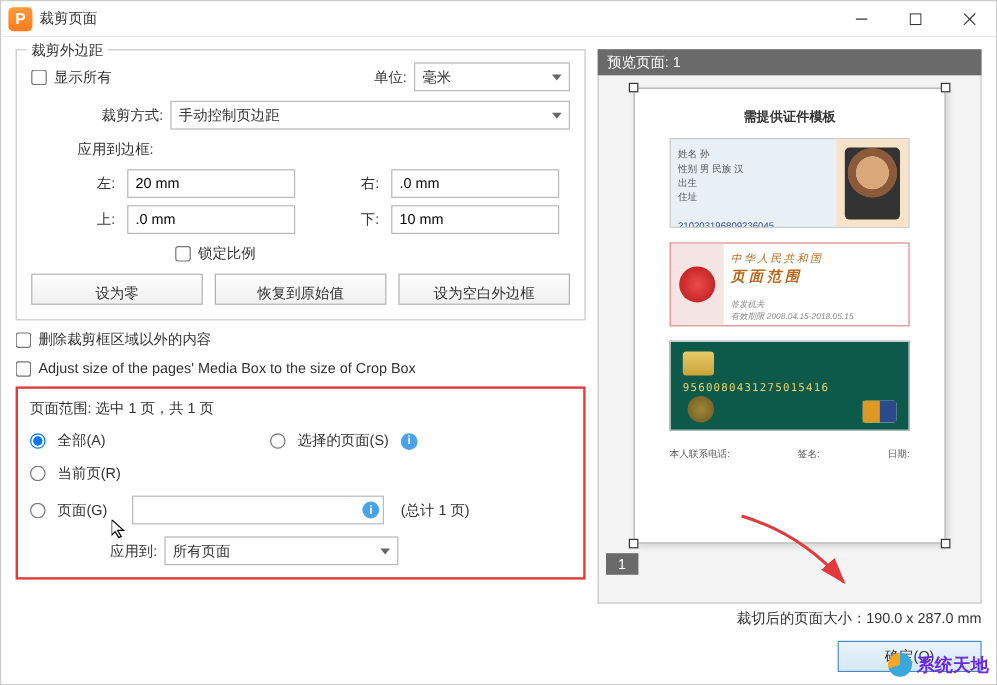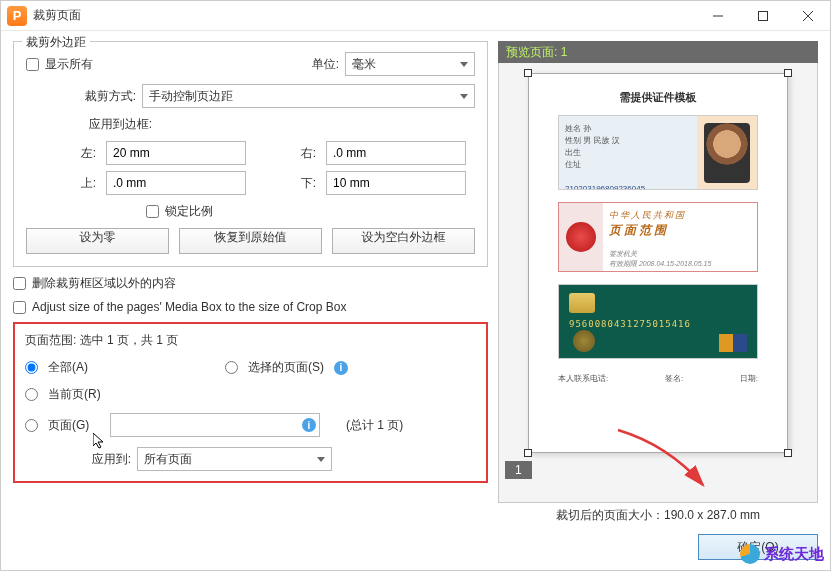--- a/index.html
+++ b/index.html
@@ -18,29 +18,29 @@
 .groupbox-title { position: absolute; top: -8px; left: 8px; background: #fff; padding: 0 4px; }
 .row { display: flex; align-items: center; margin-bottom: 8px; }
 .chk { margin-right: 6px; width: 13px; height: 13px; }
 .lbl-right { margin-left: auto; margin-right: 6px; }
 .select, .input { height: 24px; border: 1px solid #b8b8b8; background: #fff; padding: 0 6px; font-size: 12px; font-family: inherit; display: flex; align-items: center; }
 .select { position: relative; padding-right: 20px; }
 .select::after { content: ""; position: absolute; right: 6px; top: 9px; border-left: 4px solid transparent; border-right: 4px solid transparent; border-top: 5px solid #666; }
 .field-label { width: 70px; text-align: right; margin-right: 6px; }
 .margins { display: grid; grid-template-columns: 50px 140px 60px 140px; gap: 6px 10px; align-items: center; margin-left: 20px; }
 .margins .lbl { text-align: right; }
-.btn { height: 26px; border: 1px solid #b0b0b0; background: linear-gradient(#fdfdfd,#f0f0f0); padding: 0 14px; font-size: 12px; font-family: inherit; display: flex; align-items: flex-start; justify-content: center; }
+.btn { height: 26px; border: 1px solid #b0b0b0; background: linear-gradient(#fdfdfd,#f0f0f0); padding: 0 14px; font-size: 12px; font-family: inherit; display: flex; align-items: flex-end; justify-content: center; }
 .btn-row { display: flex; gap: 10px; margin-top: 6px; }
 .btn-row .btn { flex: 1; }
 .red-box { border: 2px solid #e03a3a; padding: 8px 10px 10px; margin-top: 6px; }
 .page-range-title { margin-bottom: 10px; }
 .radio-row { display: flex; align-items: center; margin-bottom: 10px; gap: 6px; }
 .radio { width: 13px; height: 13px; margin-right: 4px; }
 .info-icon { width: 14px; height: 14px; border-radius: 50%; background: #4aa3e8; color: #fff; font-size: 10px; font-weight: bold; display: inline-flex; align-items: center; justify-content: center; margin-left: 4px; }
-.preview-head { background: #6a6a6a; color: #bef264; height: 22px; display: flex; align-items: center; padding: 4px 8px; font-size: 12px; }
+.preview-head { background: #6a6a6a; color: #ffffff; height: 22px; display: flex; align-items: center; padding: 4px 8px; font-size: 12px; }
 .preview-area { flex: 1; border: 1px solid #c8c8c8; border-top: none; background: #f4f4f4; display: flex; flex-direction: column; align-items: center; padding: 10px 6px 0; position: relative; }
 .page-outer { width: 260px; height: 380px; background: #fff; border: 1px solid #aaa; box-shadow: 2px 2px 6px rgba(0,0,0,0.15); position: relative; padding: 12px 20px; display: flex; flex-direction: column; align-items: center; }
 .handle { width: 8px; height: 8px; border: 1px solid #333; background: #fff; position: absolute; }
 .handle.tl { top: -5px; left: -5px; } .handle.tr { top: -5px; right: -5px; }
 .handle.bl { bottom: -5px; left: -5px; } .handle.br { bottom: -5px; right: -5px; }
 .doc-title { font-size: 11px; font-weight: bold; margin: 4px 0 10px; }
 .card { width: 200px; margin-bottom: 12px; border: 1px solid #ccc; display: flex; font-size: 8px; overflow: hidden; }
 .card1 { background: #e8f0f6; height: 75px; }
 .card1 .info { flex: 1; padding: 7px 6px; line-height: 12px; color: #555; }
 .card1 .photo { width: 60px; background: #f9e3c8; display: flex; align-items: center; justify-content: center; }
@@ -52,21 +52,21 @@
 .card2 .t1 { font-size: 9px; letter-spacing: 2px; }
 .card2 .t2 { font-size: 12px; font-weight: bold; letter-spacing: 3px; }
 .card3 { background: #0d5a4a; height: 75px; position: relative; padding-left: 20px; }
 .card3 .chip { position: absolute; left: 10px; top: 8px; width: 26px; height: 20px; background: linear-gradient(#e8c968,#c9a338); border-radius: 3px; }
 .card3 .num { position: absolute; left: 10px; top: 34px; font-family: monospace; color: #e8d068; font-size: 9px; letter-spacing: 1px; }
 .card3 .coin { position: absolute; left: 14px; bottom: 6px; width: 22px; height: 22px; border-radius: 50%; background: radial-gradient(circle,#a08838,#6a5820); }
 .card3 .up { position: absolute; right: 10px; bottom: 6px; width: 28px; height: 18px; background: #fff; border-radius: 2px; display: flex; }
 .card3 .up::before { content:""; flex:1; background:#d92; } .card3 .up::after { content:""; flex:1; background:#2a4a8a; }
 .sig-row { display: flex; width: 200px; font-size: 8px; color: #555; justify-content: space-between; margin-top: 2px; }
 .page-tab { align-self: flex-start; background: #6a6a6a; color: #fff; padding: 2px 10px; margin-top: 8px; }
-.size-label { text-align: center; margin-top: 4px; font-size: 12px; }
+.size-label { text-align: right; margin-top: 4px; font-size: 12px; }
 .ok-row { display: flex; justify-content: flex-end; margin-top: 10px; position: relative; }
 .ok-btn { width: 120px; height: 26px; border: 1px solid #4a8abf; background: linear-gradient(#eaf4fb,#d5e8f6); display: flex; align-items: center; justify-content: center; }
 .arrow-svg { position: absolute; bottom: 65px; right: 90px; }
 .watermark { position: absolute; right: 6px; bottom: 6px; display: flex; align-items: center; gap: 4px; color: #6d28d9; font-weight: bold; font-size: 15px; }
 .watermark .logo { width: 20px; height: 20px; border-radius: 50%; background: conic-gradient(#3aa8d8 0 70%, #f5a623 70% 100%); }
 .cursor { position: absolute; left: 92px; top: 432px; pointer-events: none; }
 </style>
 </head>
 <body>
 
@@ -108,21 +108,21 @@
             </div>
         </div>
 
         <div class="row" style="margin-left:40px">
           <span class="field-label">裁剪方式:</span>
           <div class="select" style="flex:1">
               <span>手动控制页边距</span>
             </div>
         </div>
 
-        <div class="row" style="margin-left:56px">
+        <div class="row" style="margin-left:32px">
           <span class="field-label">应用到边框:</span>
         </div>
 
         <div class="margins">
           <span class="lbl">左:</span>
           <input class="input" value="20 mm" style="">
           <span class="lbl">右:</span>
           <input class="input" value=".0 mm" style="">
           <span class="lbl">上:</span>
           <input class="input" value=".0 mm" style="">
@@ -177,21 +177,21 @@
           <span>当前页(R)</span>
         </div>
 
         <div class="radio-row">
           <input type="radio" class="radio" style="">
           <span style="width:56px">页面(G)</span>
           <div style="position:relative; flex:0 0 210px">
             <input class="input" style="width: 100%;">
             <span class="info-icon" style="position:absolute; right:4px; top:5px">i</span>
           </div>
-          <span style="margin-left:20px">(总计 1 页)</span>
+          <span style="margin-left:8px">(总计 1 页)</span>
         </div>
 
         <div class="row" style="margin-left:50px; margin-bottom:0">
           <span style="width:56px; text-align:right; margin-right:6px">应用到:</span>
           <div class="select" style="width:195px">
               <span>所有页面</span>
             </div>
         </div>
       </div>
     </div>

